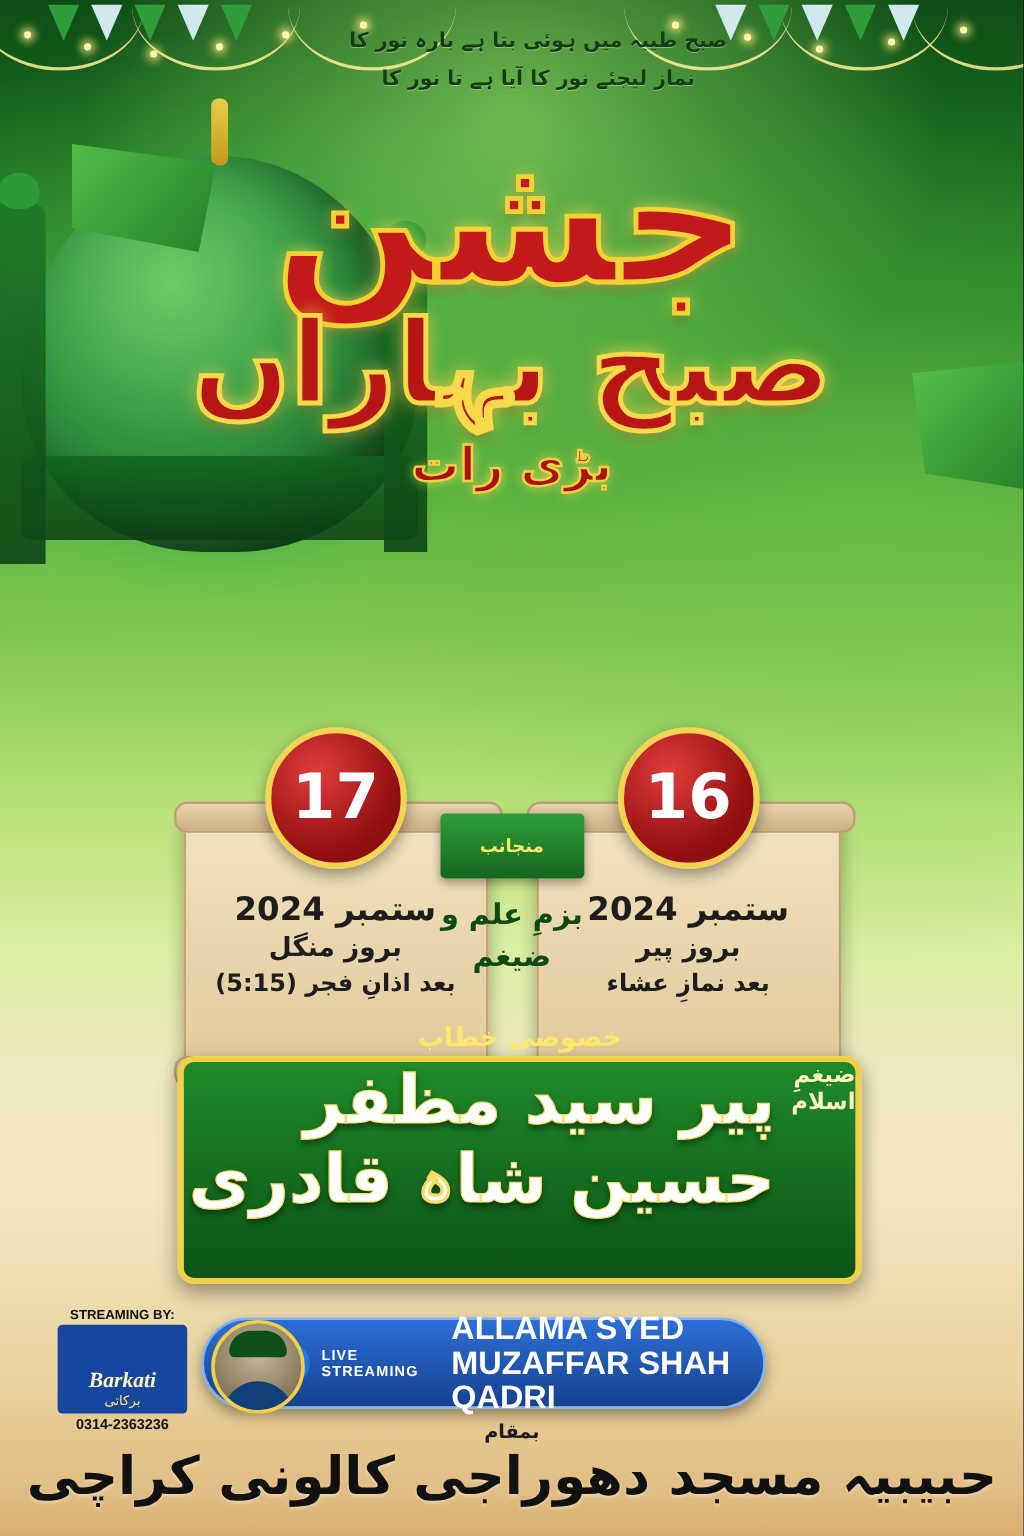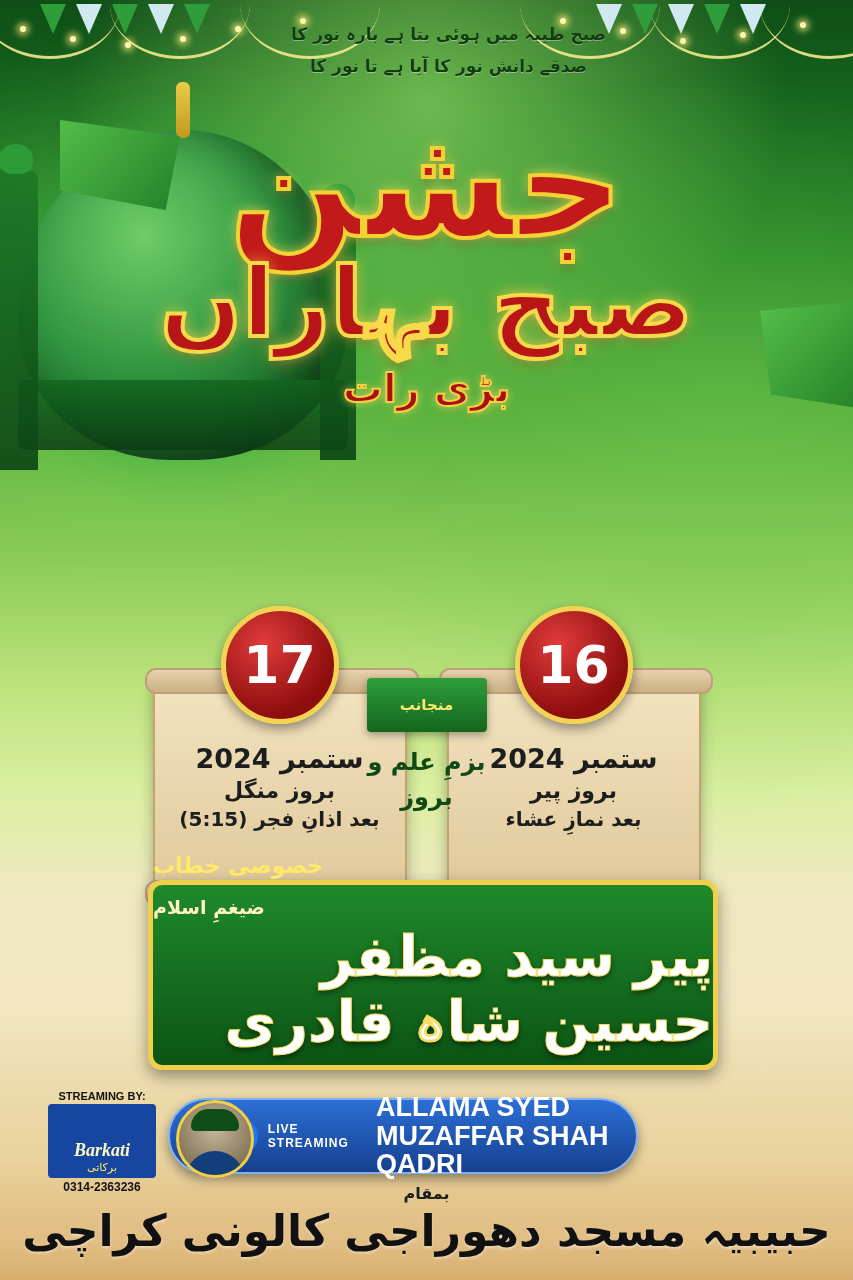--- a/index.html
+++ b/index.html
@@ -115,21 +115,21 @@
   }
   .mid-text{position:absolute;left:50%;top:745px;transform:translateX(-50%);text-align:center;z-index:8;}
   .mid-text div{color:#0f4a14;font-size:24px;font-weight:bold;line-height:1.45;}
 
   
   .speaker-panel{
     position:absolute;left:148px;top:880px;width:560px;height:180px;z-index:7;
     background:linear-gradient(#1f8a2a,#0c5415);
     border:5px solid #f0cf4a;border-radius:14px;
     box-shadow:0 6px 16px rgba(0,0,0,.4);
-    display:flex;flex-direction:column;align-items:flex-end;justify-content:center;gap:6px;
+    display:flex;flex-direction:row;align-items:flex-start;justify-content:center;gap:6px;
   }
   .sp-top{color:#ffe96b;font-size:22px;font-weight:bold;position:absolute;top:-32px;}
   .sp-sub{color:#fff3bf;font-size:19px;font-weight:bold;}
   .sp-name{color:#fff;font-size:56px;font-weight:bold;-webkit-text-stroke:1px #f6dc63;text-shadow:0 3px 6px rgba(0,0,0,.5);}
 
   
   .livebar{
     position:absolute;left:168px;top:1098px;width:470px;height:76px;z-index:8;
     background:linear-gradient(#2c6fd6,#16408e);border-radius:38px;
     border:2px solid #7fb2f5;box-shadow:0 5px 12px rgba(0,0,0,.4);
@@ -225,21 +225,21 @@
       <span class="bulb" style="left:560px;top:18px"></span>
       <span class="bulb" style="left:620px;top:28px"></span>
       <span class="bulb" style="left:680px;top:38px"></span>
       <span class="bulb" style="left:740px;top:32px"></span>
       <span class="bulb" style="left:800px;top:22px"></span>
     </div>
   </div>
 
   <div class="couplet urdu">
     <div>صبح طیبہ میں ہوئی بتا ہے بارہ نور کا</div>
-    <div>صدقے دانش نور کا آیا ہے تا نور کا</div>
+    <div>نماز لیجئے نور کا آیا ہے تا نور کا</div>
   </div>
 
   <div class="title-wrap urdu">
     <div class="title-main">جشن</div>
     <div class="title-sub">صبح بہاراں</div>
     <div class="title-small">بڑی رات</div>
   </div>
 
 
   <div class="scrolls">
@@ -253,21 +253,21 @@
       <div class="daybadge">16</div>
       <div class="month">ستمبر 2024</div>
       <div class="dayname">بروز پیر</div>
       <div class="time">بعد نمازِ عشاء</div>
     </div>
   </div>
 
   <div class="mid-flag urdu">منجانب</div>
   <div class="mid-text urdu">
     <div>بزمِ علم و</div>
-    <div>بروز</div>
+    <div>ضیغم</div>
   </div>
 
   <div class="speaker-panel urdu">
     <div class="sp-top">خصوصی خطاب</div>
     <div class="sp-sub">ضیغمِ اسلام</div>
     <div class="sp-name">پیر سید مظفر حسین شاہ قادری</div>
   </div>
 
   <div class="speaker-photo">
     <span class="turban"></span>

